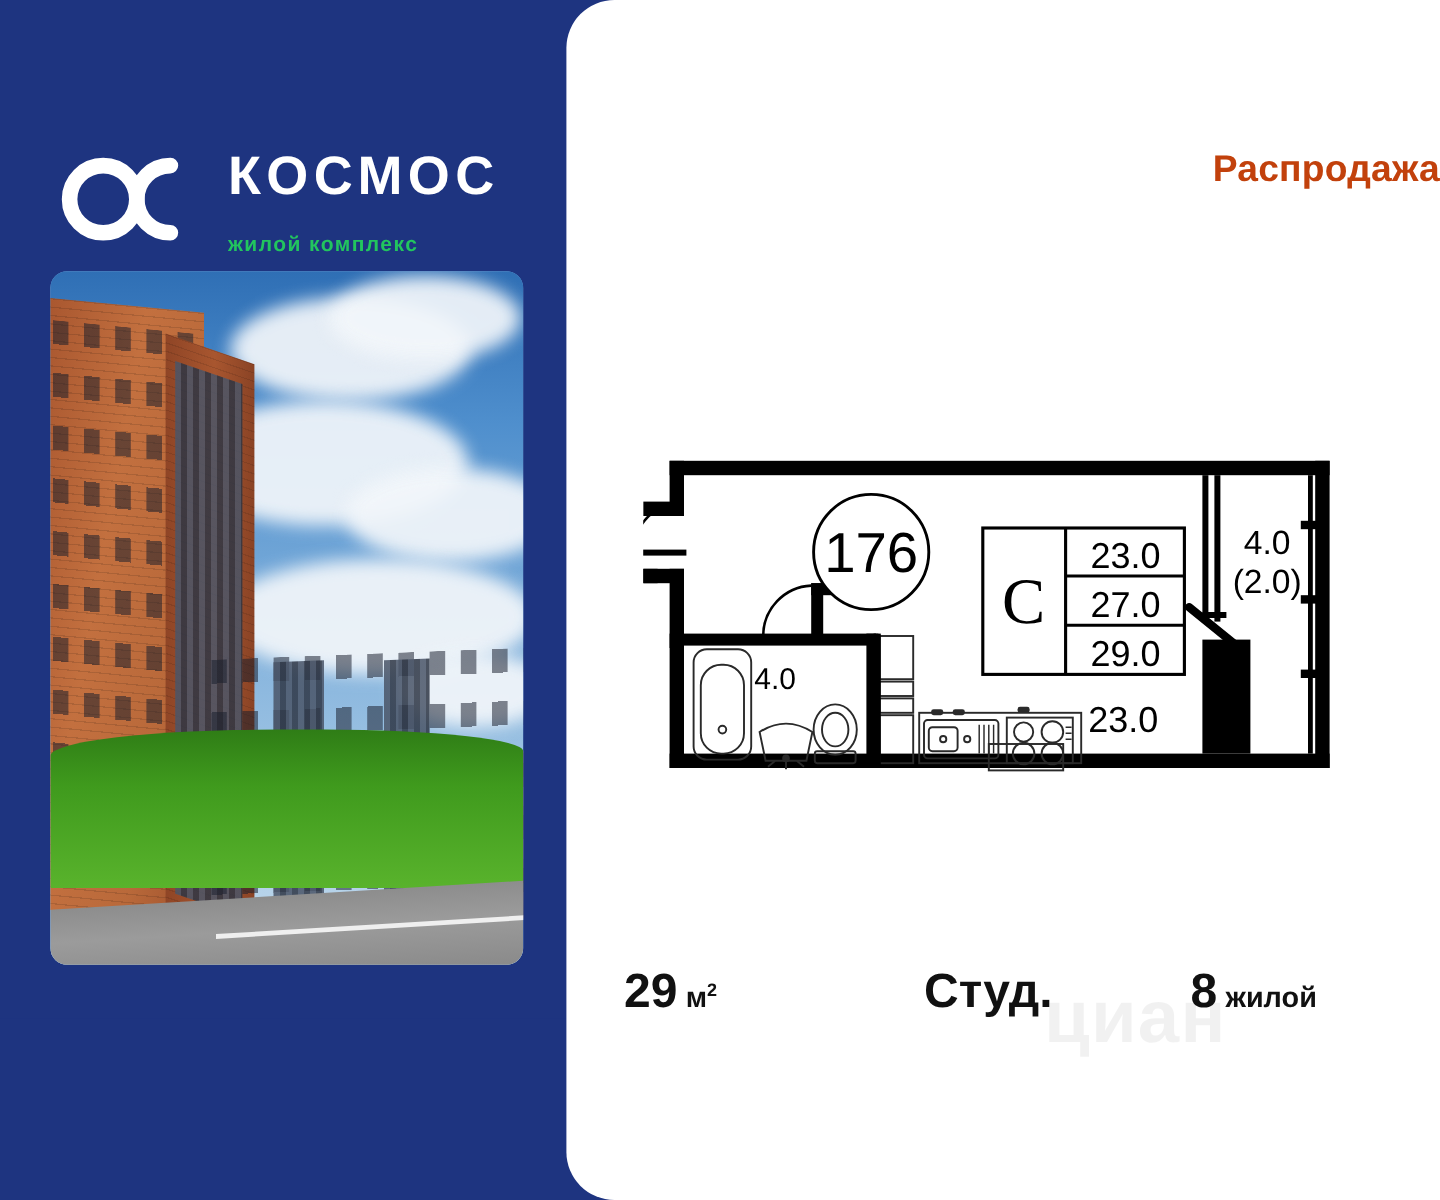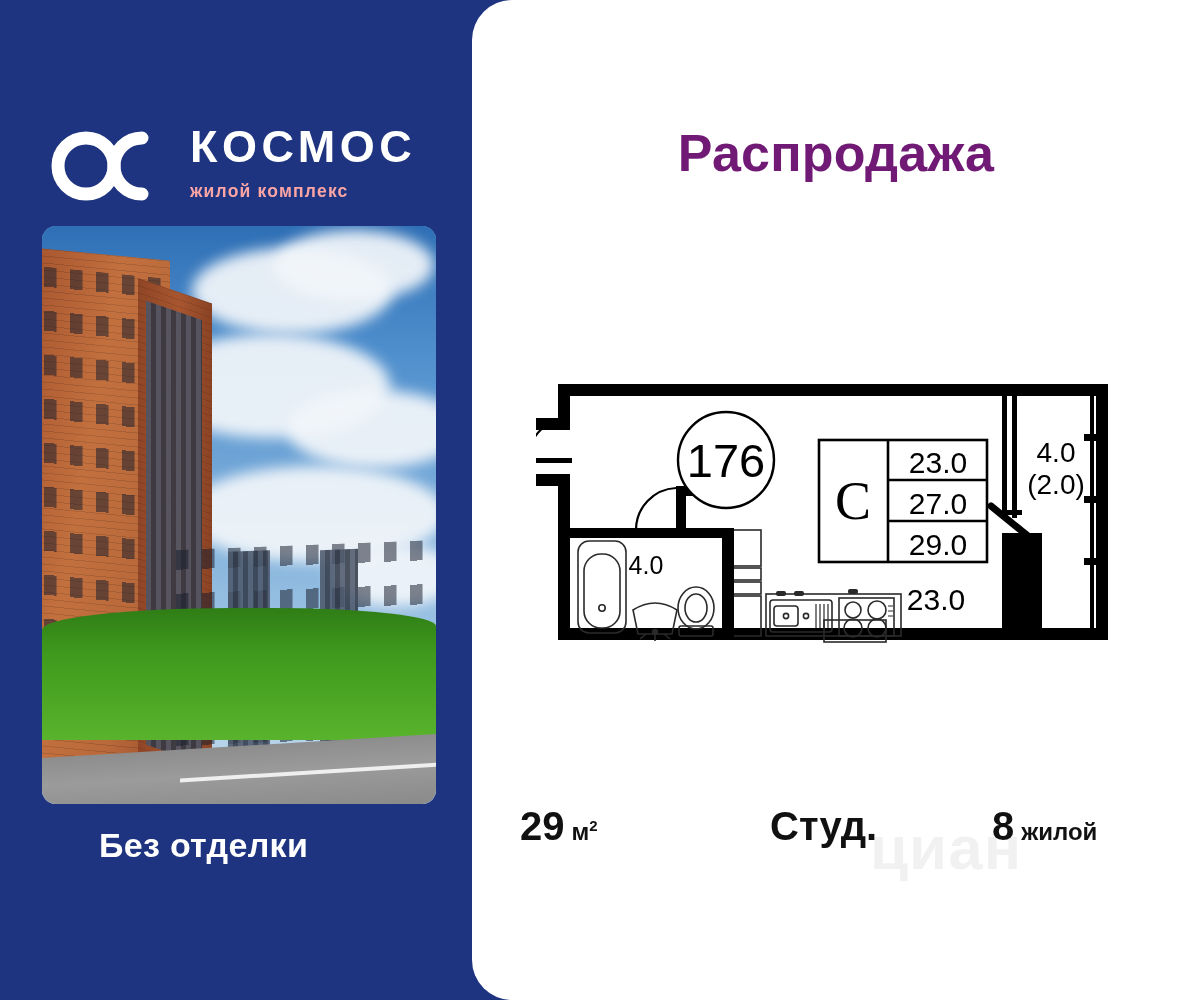--- a/index.html
+++ b/index.html
@@ -47,25 +47,25 @@
   }
   #wordmark-main {
     font-size: 45px;
     font-weight: 700;
     letter-spacing: 4.5px;
     color: #ffffff;
     line-height: 1;
     white-space: nowrap;
   }
   #wordmark-sub {
-    margin-top: 14px;
+    margin-top: 26px;
     font-size: 17.5px;
     font-weight: 700;
     letter-spacing: 1.2px;
-    color: #fca5a5;
+    color: #22c55e;
     line-height: 1;
     white-space: nowrap;
   }
 
   
   #building-photo {
     position: absolute;
     left: 42px; top: 226px;
     width: 394px; height: 578px;
     border-radius: 14px;
@@ -177,23 +177,23 @@
     left: 472px; top: 0;
     width: 728px; height: 1000px;
     background: #ffffff;
     border-radius: 40px 0 0 40px;
   }
 
   #headline {
     position: absolute;
     left: 0; top: 122px;
     width: 728px;
-    text-align: center;
-    color: #701a75;
-    font-size: 52px;
+    text-align: right;
+    color: #c2410c;
+    font-size: 31px;
     font-weight: 700;
     line-height: 1.22;
     letter-spacing: .2px;
   }
   #headline .hl-line { display: block; white-space: nowrap; }
 
   
   #floorplan-wrap {
     position: absolute;
     left: 0; top: 378px;
@@ -288,21 +288,20 @@
 
       <div id="farblock">
         <div class="win-grid" style="inset:10px 6px 6px 6px;"></div>
       </div>
 
       <div class="ph-layer" id="ph-grass"></div>
       <div class="ph-layer" id="ph-road"></div>
       <div id="road-line"></div>
     </div>
 
-    <div id="finish-caption">Без отделки</div>
   </div>
 
   <div id="content-panel">
 
     <div id="headline">
       <span class="hl-line">Распродажа</span>
     </div>
 
     <div id="floorplan-wrap">
       <svg id="floorplan" width="600" height="270" viewBox="0 0 600 270">

